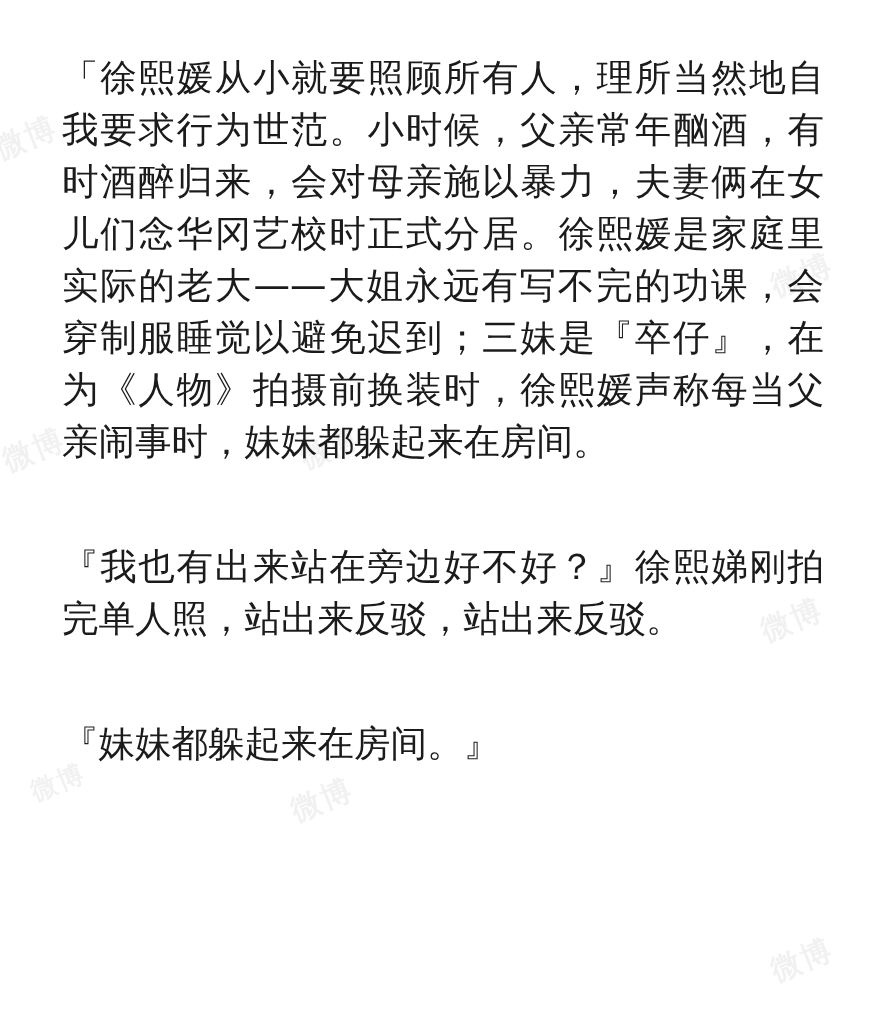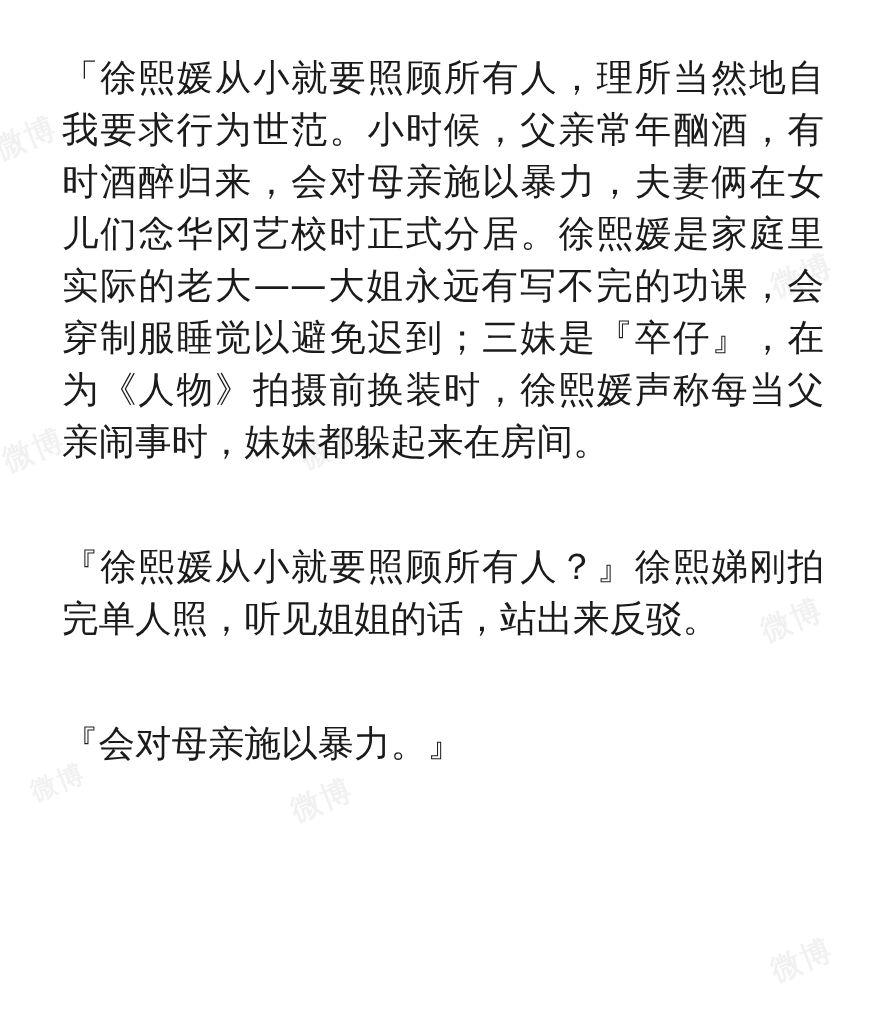--- a/index.html
+++ b/index.html
@@ -76,17 +76,17 @@
     <div class="wm w3">微博</div>
     <div class="wm w4">微博</div>
     <div class="wm w5">微博</div>
     <div class="wm w6">微博</div>
     <div class="wm w7">微博</div>
     <div class="wm w8">微博</div>
   </div>
 
   <div class="article">
     <p class="para">「徐熙媛从小就要照顾所有人，理所当然地自我要求行为世范。小时候，父亲常年酗酒，有时酒醉归来，会对母亲施以暴力，夫妻俩在女儿们念华冈艺校时正式分居。徐熙媛是家庭里实际的老大——大姐永远有写不完的功课，会穿制服睡觉以避免迟到；三妹是『卒仔』，在为《人物》拍摄前换装时，徐熙媛声称每当父亲闹事时，妹妹都躲起来在房间。</p>
-    <p class="para">『徐熙媛从小就要照顾所有人？』徐熙娣刚拍完单人照，听见姐姐的话，站出来反驳。</p>
-    <p class="para">『会对母亲施以暴力。』</p>
+    <p class="para">『我也有出来站在旁边好不好？』徐熙娣刚拍完单人照，站出来反驳，站出来反驳。</p>
+    <p class="para">『妹妹都躲起来在房间。』</p>
   </div>
 
 </div>
 
 </body></html>

